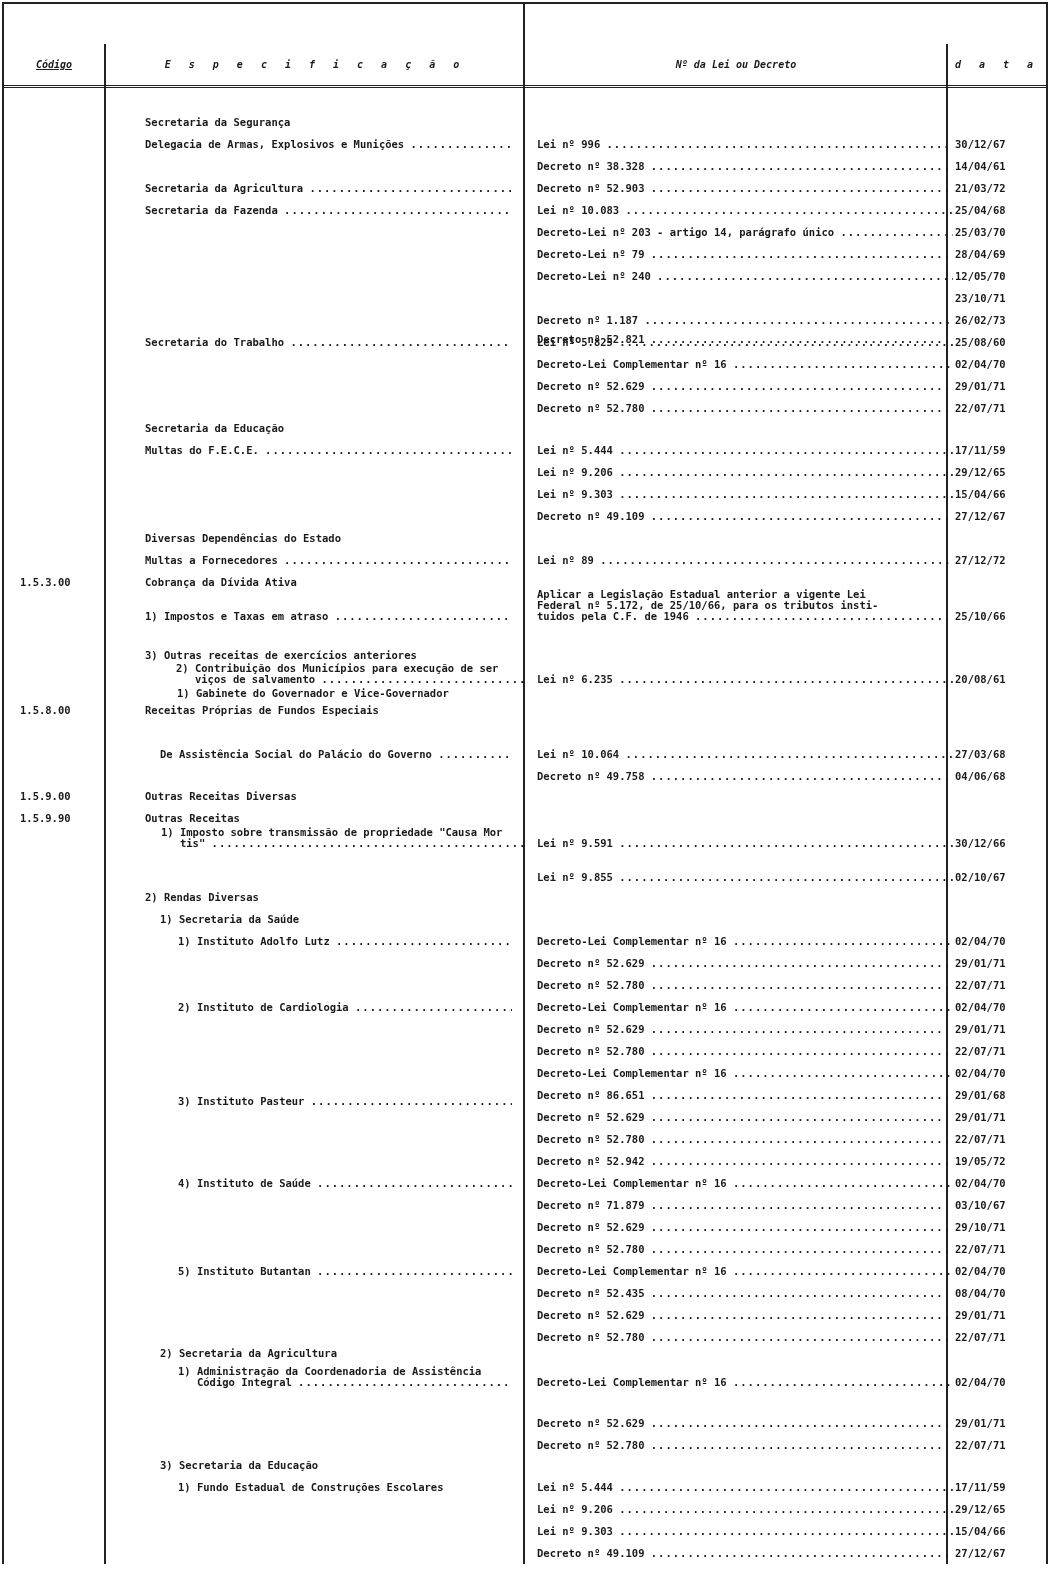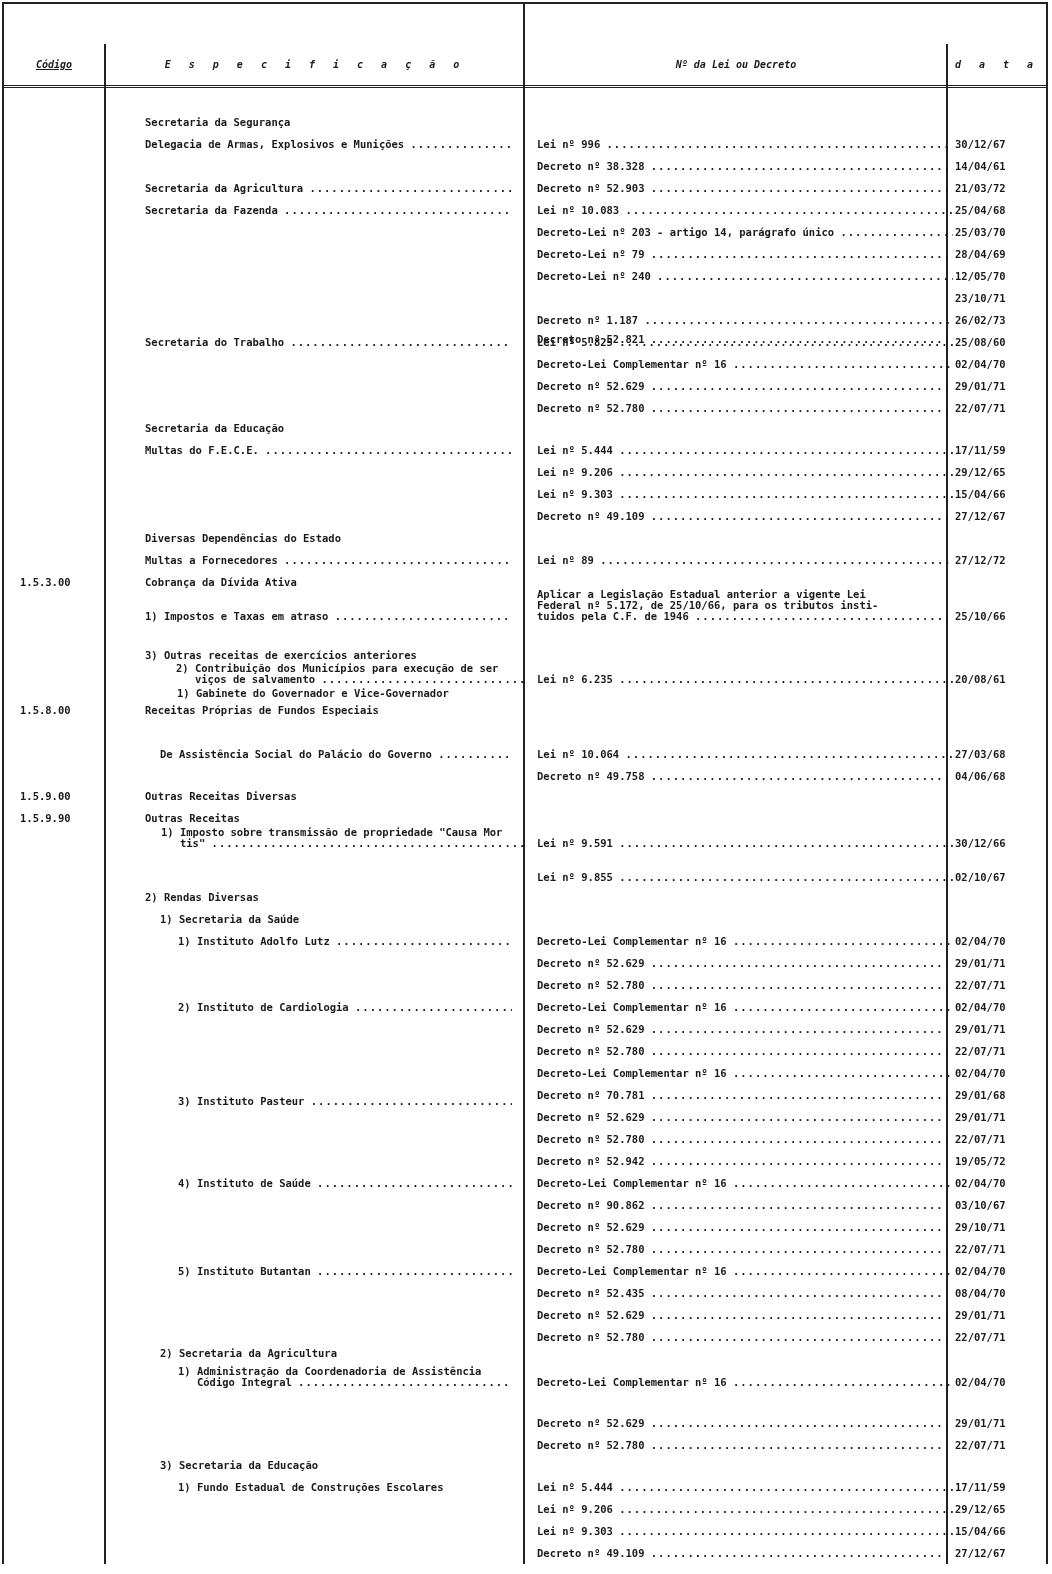--- a/index.html
+++ b/index.html
@@ -216,42 +216,42 @@
       <div class="row" style="top: 1041px; height: 21px;">
         <div class="leg" style="top: 5px;"><div class="lead-line"><span class="txt">Decreto nº 52.780 </span><span class="dots"></span></div></div>
         <div class="dt" style="top: 0px;">22/07/71</div>
       </div>
       <div class="row" style="top: 1063px; height: 21px;">
         <div class="spec" style="left: 178px; width: 334px; top: 5px; margin-top: 28px;"><div class="lead-line"><span class="txt">3) Instituto Pasteur </span><span class="dots"></span></div></div>
         <div class="leg" style="top: 5px;"><div class="lead-line"><span class="txt">Decreto-Lei Complementar nº 16 </span><span class="dots"></span></div></div>
         <div class="dt" style="top: 0px;">02/04/70</div>
       </div>
       <div class="row" style="top: 1085px; height: 21px;">
-        <div class="leg" style="top: 5px;"><div class="lead-line"><span class="txt">Decreto nº 70.781 </span><span class="dots"></span></div></div>
+        <div class="leg" style="top: 5px;"><div class="lead-line"><span class="txt">Decreto nº 86.651 </span><span class="dots"></span></div></div>
         <div class="dt" style="top: 0px;">29/01/68</div>
       </div>
       <div class="row" style="top: 1107px; height: 21px;">
         <div class="leg" style="top: 5px;"><div class="lead-line"><span class="txt">Decreto nº 52.629 </span><span class="dots"></span></div></div>
         <div class="dt" style="top: 0px;">29/01/71</div>
       </div>
       <div class="row" style="top: 1129px; height: 21px;">
         <div class="leg" style="top: 5px;"><div class="lead-line"><span class="txt">Decreto nº 52.780 </span><span class="dots"></span></div></div>
         <div class="dt" style="top: 0px;">22/07/71</div>
       </div>
       <div class="row" style="top: 1151px; height: 21px;">
         <div class="leg" style="top: 5px;"><div class="lead-line"><span class="txt">Decreto nº 52.942 </span><span class="dots"></span></div></div>
         <div class="dt" style="top: 0px;">19/05/72</div>
       </div>
       <div class="row" style="top: 1173px; height: 21px;">
         <div class="spec" style="left: 178px; width: 334px; top: 5px;"><div class="lead-line"><span class="txt">4) Instituto de Saúde </span><span class="dots"></span></div></div>
         <div class="leg" style="top: 5px;"><div class="lead-line"><span class="txt">Decreto-Lei Complementar nº 16 </span><span class="dots"></span></div></div>
         <div class="dt" style="top: 0px;">02/04/70</div>
       </div>
       <div class="row" style="top: 1195px; height: 21px;">
-        <div class="leg" style="top: 5px;"><div class="lead-line"><span class="txt">Decreto nº 90.862 </span><span class="dots"></span></div></div>
+        <div class="leg" style="top: 5px;"><div class="lead-line"><span class="txt">Decreto nº 71.879 </span><span class="dots"></span></div></div>
         <div class="dt" style="top: 0px;">03/10/67</div>
       </div>
       <div class="row" style="top: 1217px; height: 21px;">
         <div class="leg" style="top: 5px;"><div class="lead-line"><span class="txt">Decreto nº 52.629 </span><span class="dots"></span></div></div>
         <div class="dt" style="top: 0px;">29/10/71</div>
       </div>
       <div class="row" style="top: 1239px; height: 21px;">
         <div class="leg" style="top: 5px;"><div class="lead-line"><span class="txt">Decreto nº 52.780 </span><span class="dots"></span></div></div>
         <div class="dt" style="top: 0px;">22/07/71</div>
       </div>

